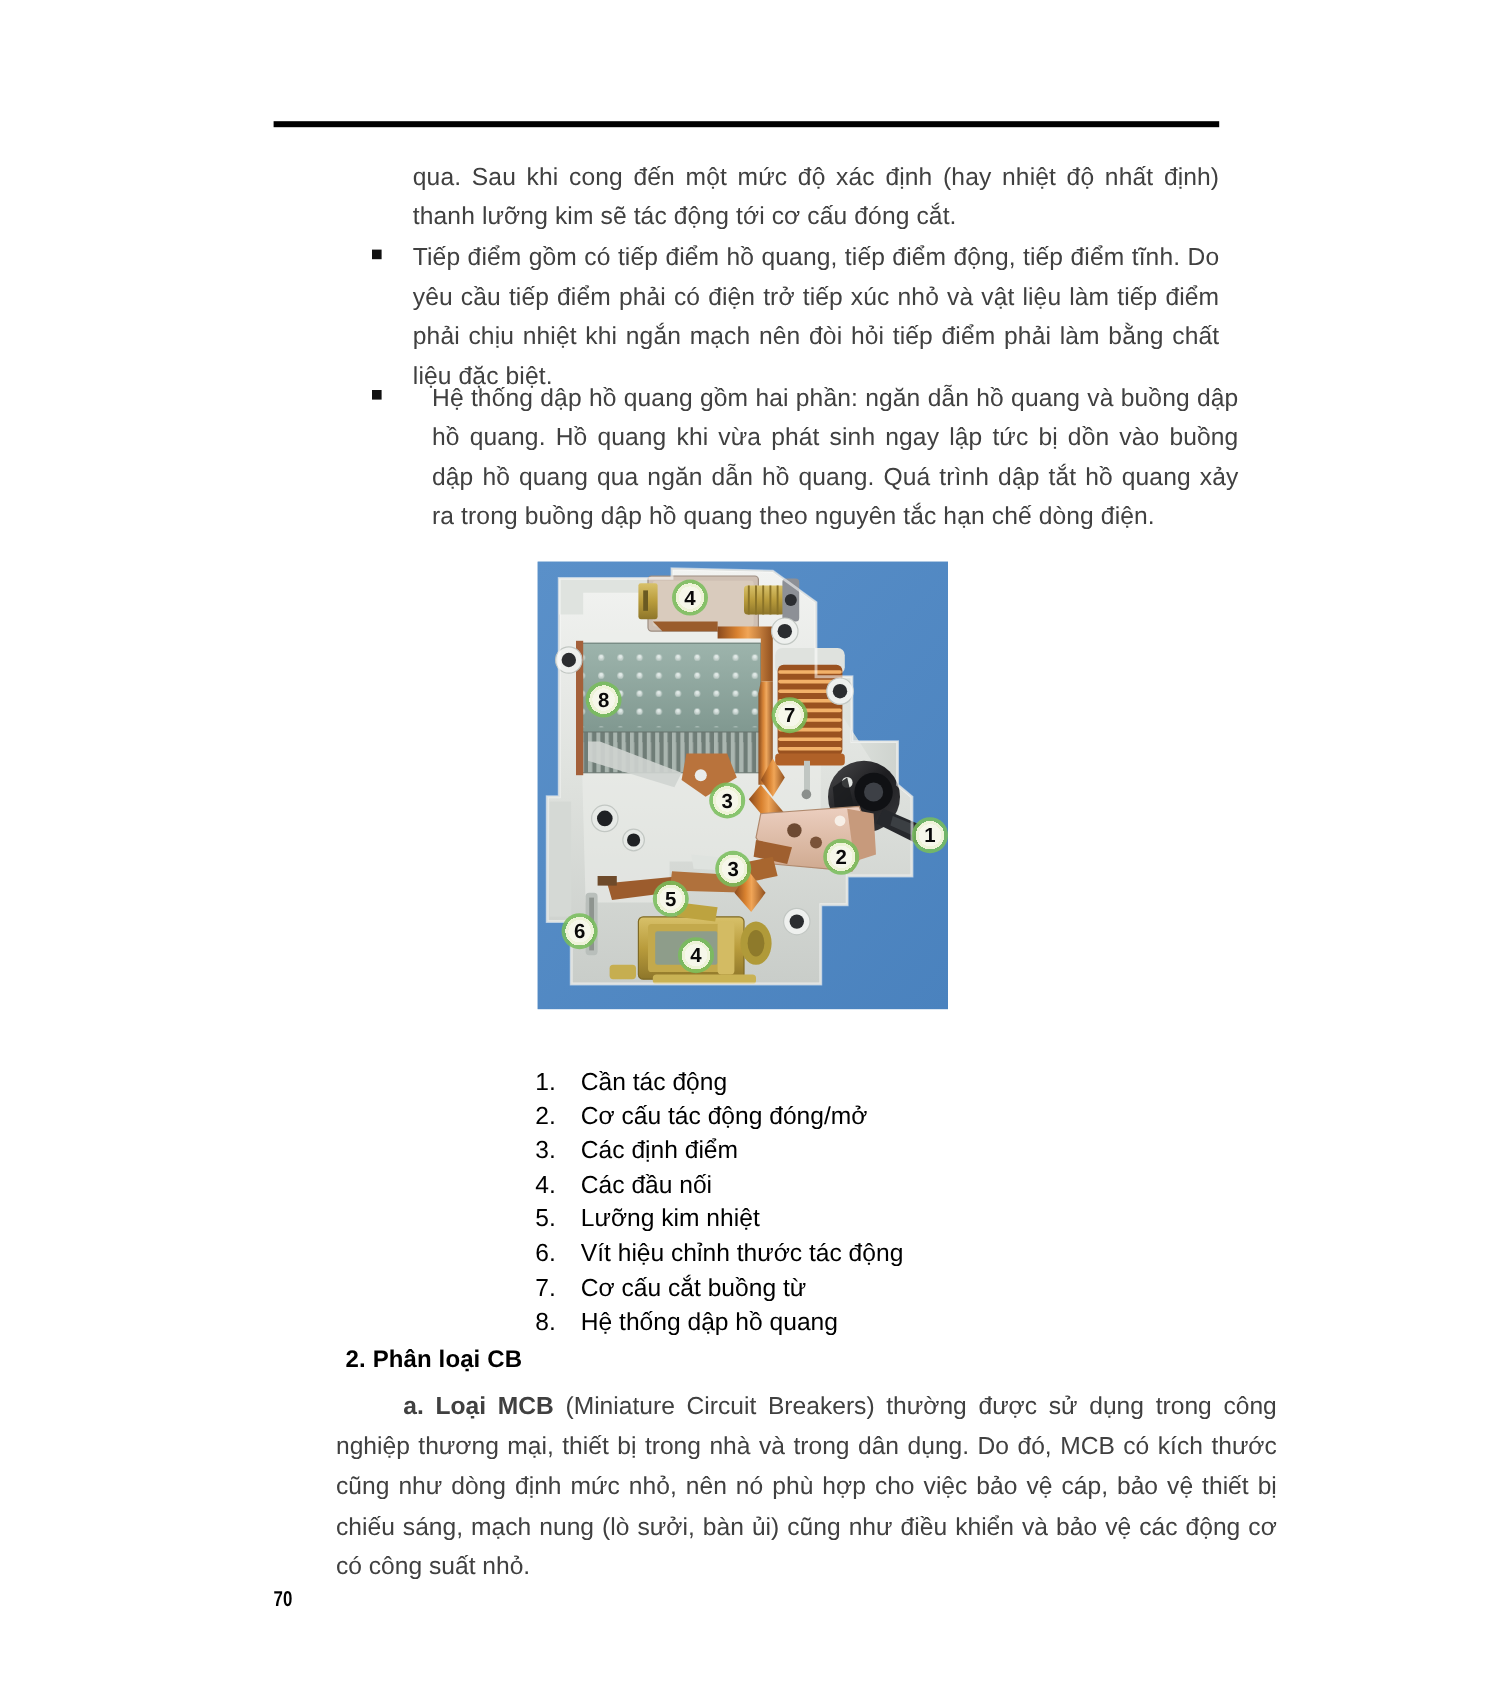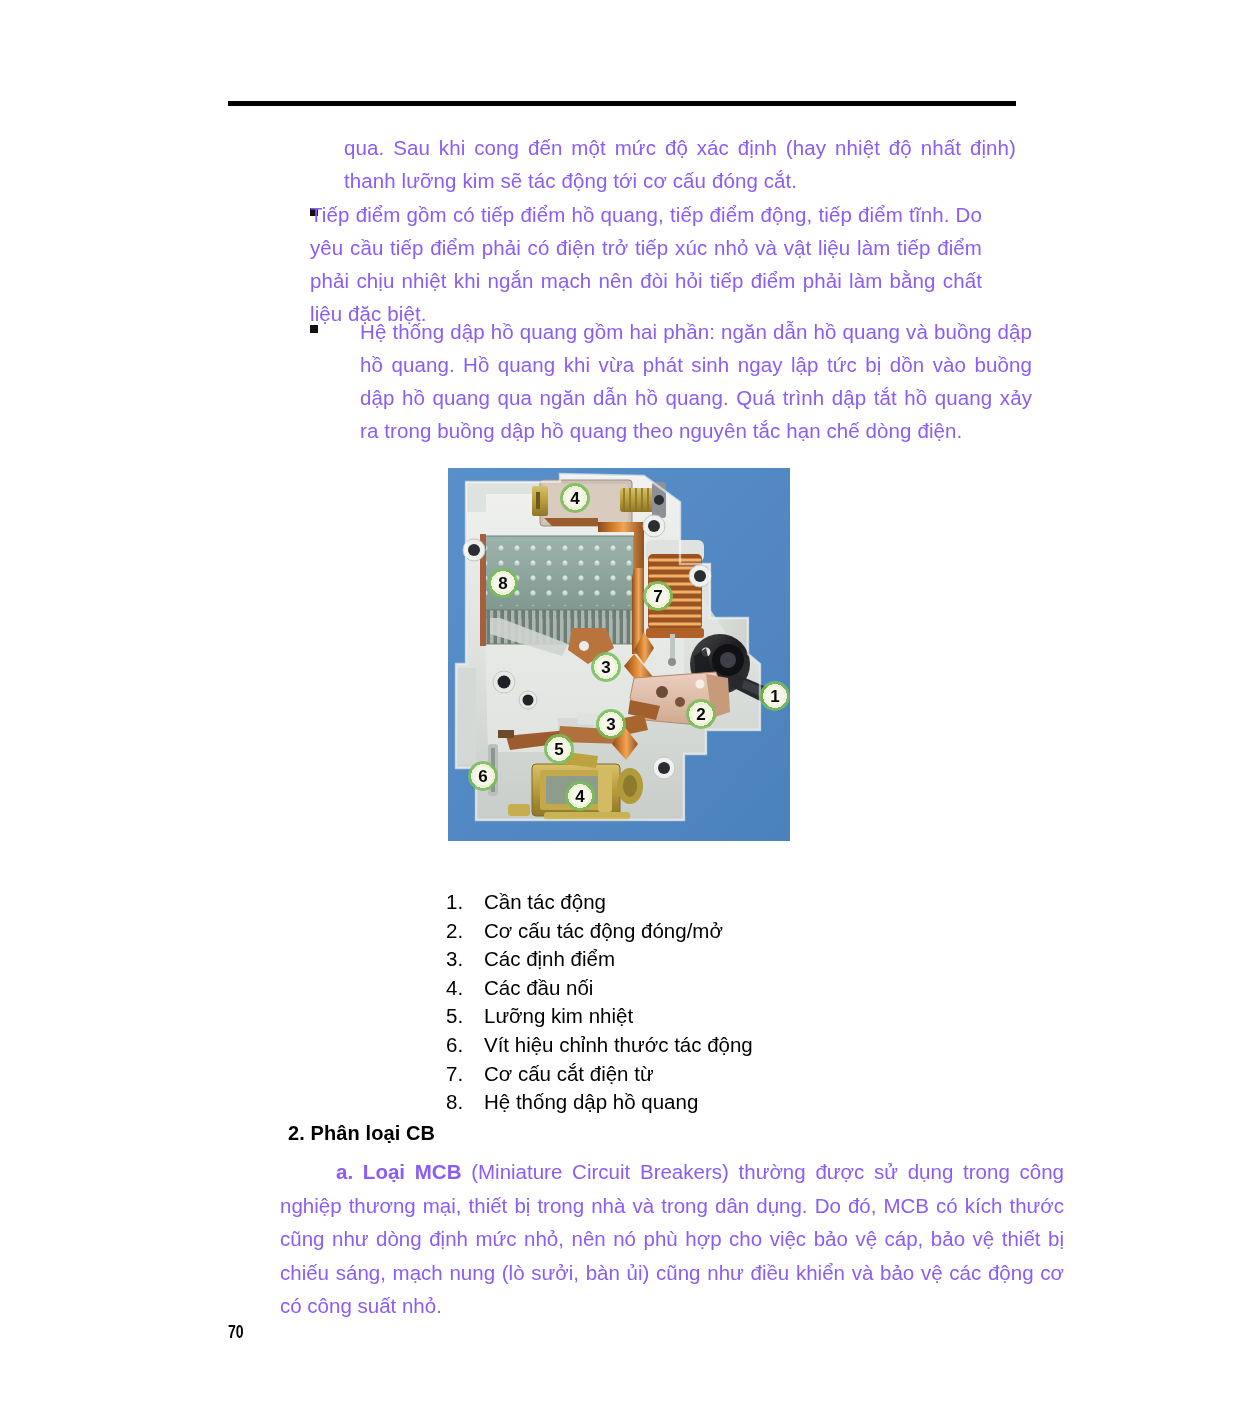--- a/index.html
+++ b/index.html
@@ -28,21 +28,21 @@
     position:absolute;left:228px;top:101px;width:788px;height:5px;background:#000;
   }
 
   .para{
     position:absolute;
     font-family:"Liberation Sans", sans-serif;
     font-size:20.5px;
     line-height:33px;
     text-align:justify;
     text-justify:inter-word;
-    color:#8b5cf6;
+    color:#404040;
   }
   .para.rounded{letter-spacing:.1px;}
 
   
   #p-intro{left:344px;top:131px;width:672px;}
 
   
   .bullet-row{position:absolute;}
   .bullet-mark{
     position:absolute;left:0;top:10px;width:8px;height:8px;background:#111;
@@ -109,21 +109,21 @@
 <body>
 
 <div class="page">
 
   <div class="hdr-rule"></div>
 
   <div class="para rounded" id="p-intro">qua. Sau khi cong đến một mức độ xác định (hay nhiệt độ nhất định) thanh lưỡng kim sẽ tác động tới cơ cấu đóng cắt.</div>
 
   <div class="bullet-row" id="b1">
     <span class="bullet-mark"></span>
-    <span class="bullet-body para rounded" style="position:relative;left:0;display:block;width:672px;">Tiếp điểm gồm có tiếp điểm hồ quang, tiếp điểm động, tiếp điểm tĩnh. Do yêu cầu tiếp điểm phải có điện trở tiếp xúc nhỏ và vật liệu làm tiếp điểm phải chịu nhiệt khi ngắn mạch nên đòi hỏi tiếp điểm phải làm bằng chất liệu đặc biệt.</span>
+    <span class="bullet-body para rounded" style="position:relative;left:0;display:block;margin-left:34px;width:672px;">Tiếp điểm gồm có tiếp điểm hồ quang, tiếp điểm động, tiếp điểm tĩnh. Do yêu cầu tiếp điểm phải có điện trở tiếp xúc nhỏ và vật liệu làm tiếp điểm phải chịu nhiệt khi ngắn mạch nên đòi hỏi tiếp điểm phải làm bằng chất liệu đặc biệt.</span>
   </div>
 
   <div class="bullet-row" id="b2">
     <span class="bullet-mark"></span>
     <span class="bullet-body para rounded" style="position:relative;left:16px;display:block;margin-left:34px;width:672px;">Hệ thống dập hồ quang gồm hai phần: ngăn dẫn hồ quang và buồng dập hồ quang. Hồ quang khi vừa phát sinh ngay lập tức bị dồn vào buồng dập hồ quang qua ngăn dẫn hồ quang. Quá trình dập tắt hồ quang xảy ra trong buồng dập hồ quang theo nguyên tắc hạn chế dòng điện.</span>
   </div>
 
   <div class="figure">
     <div class="fig-img">
       <svg width="342" height="373" viewBox="0 0 342 373" xmlns="http://www.w3.org/2000/svg">
@@ -350,21 +350,21 @@
       <li>
         <span class="num">5.</span>
         <span>Lưỡng kim nhiệt</span>
       </li>
       <li>
         <span class="num">6.</span>
         <span>Vít hiệu chỉnh thước tác động</span>
       </li>
       <li>
         <span class="num">7.</span>
-        <span>Cơ cấu cắt điện từ</span>
+        <span>Cơ cấu cắt buồng từ</span>
       </li>
       <li>
         <span class="num">8.</span>
         <span>Hệ thống dập hồ quang</span>
       </li>
     </ul>
   </div>
 
   <div class="h-sub">2. Phân loại CB</div>
 

